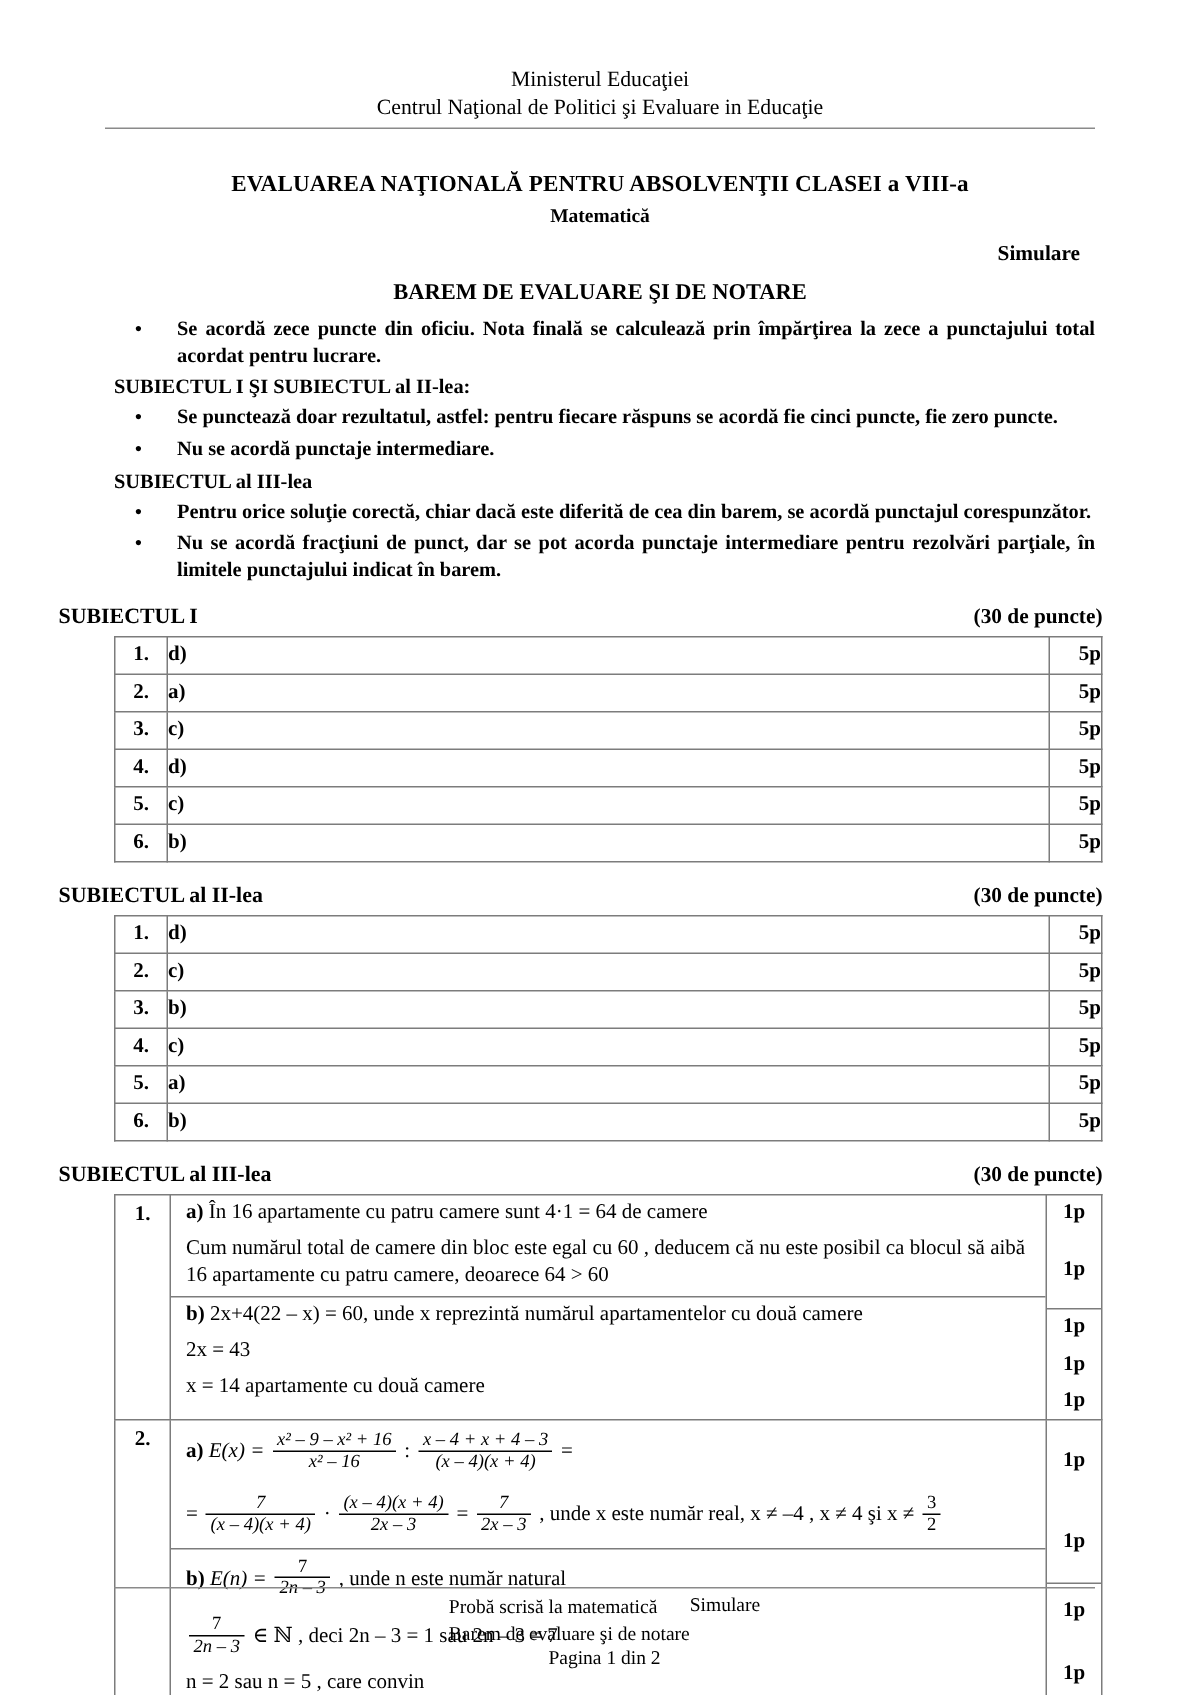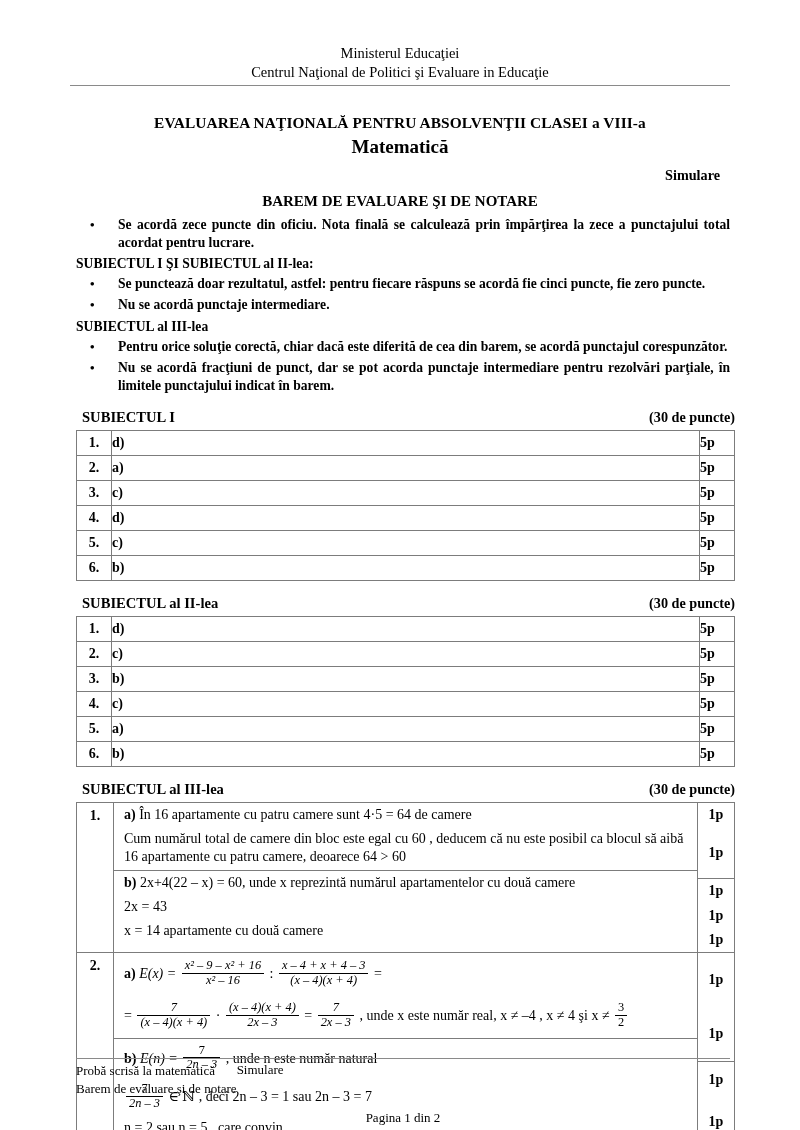--- a/index.html
+++ b/index.html
@@ -36,21 +36,21 @@
     border-top: 1.6px solid #8a8a8a;
   }
 
   .title-block {
     text-align: center;
     font-weight: bold;
     margin-top: 7px;
   }
   .t-main   { font-size: 15.4px; letter-spacing: 0.1px; margin-top: 28px; }
   .t-year   { font-size: 14.6px; margin-top: 4px; }
-  .t-subj   { font-size: 19px; margin-top: 4px; }
+  .t-subj   { font-size: 13px; margin-top: 4px; }
 
   .simulare-right {
     text-align: right;
     font-weight: bold;
     font-size: 14.2px;
     margin: 9px 80px 0 0;
   }
 
   .barem-title {
     text-align: center;
@@ -89,21 +89,21 @@
     font-size: 13.6px;
   }
 
   
   .section-head {
     display: flex;
     justify-content: space-between;
     align-items: baseline;
     font-weight: bold;
     font-size: 14.6px;
-    margin: 14px 65px 4px 82px;
+    margin: 14px 65px 4px 39px;
   }
   .section-head .pts { font-size: 14.2px; }
 
   
   table.grid {
     border-collapse: collapse;
     margin-left: 76px;
     width: 659px;
     table-layout: fixed;
   }
@@ -117,21 +117,21 @@
     width: 34px;
     text-align: center;
     vertical-align: middle;
   }
   td.c-ans {
     padding-left: 12px;
     vertical-align: middle;
   }
   td.c-pts {
     width: 34px;
-    text-align: left;
+    text-align: right;
     vertical-align: middle;
   }
   .t1 td { height: 20px; }
 
   
   table.grid3 {
     border-collapse: collapse;
     margin-left: 76px;
     width: 659px;
     table-layout: fixed;
@@ -197,26 +197,26 @@
   }
   .footer {
     position: absolute;
     left: 76px;
     right: 70px;
     top: 1062px;
     font-size: 13px;
   }
   .foot-line1 {
     display: flex;
-    justify-content: flex-start;
+    justify-content: center;
   }
   .foot-left { line-height: 1.35; }
   .foot-page {
     text-align: center;
-    margin-top: 13px;
+    margin-top: 0;
     font-size: 13px;
   }
 </style>
 </head>
 <body>
 
 <div class="page">
 
   <div class="masthead">
     <div>Ministerul Educaţiei</div>
@@ -351,21 +351,21 @@
   <table class="grid3">
       <tbody>
 
     <tr>
       <td class="n3">1.</td>
       <td class="body3">
 
         <div class="line">
           <span class="bld">a)</span>
           <span>În 16 apartamente cu patru camere sunt</span>
-          <span>4·5 = 64</span>
+          <span>4·1 = 64</span>
           <span>de camere</span>
         </div>
 
         <div class="line">Cum numărul total de camere din bloc este egal cu 60 , deducem că nu este posibil ca blocul să aibă 16 apartamente cu patru camere, deoarece 64 &gt; 60</div>
 
         <div class="sub-sep"></div>
 
         <div class="line">
           <span class="bld">b)</span>
           <span>2x+4(22 – x) = 60</span><span>, unde  x  reprezintă numărul apartamentelor cu două camere</span>

